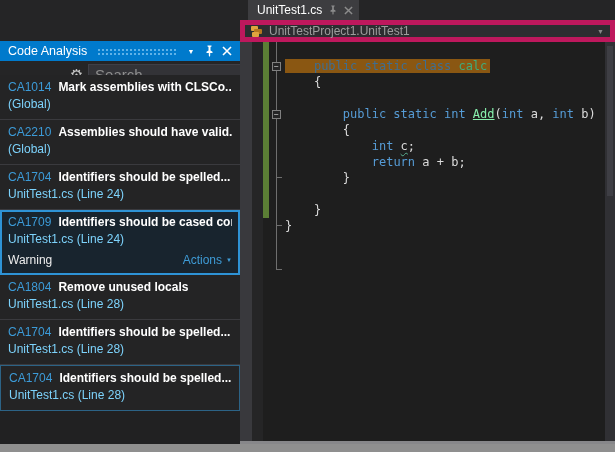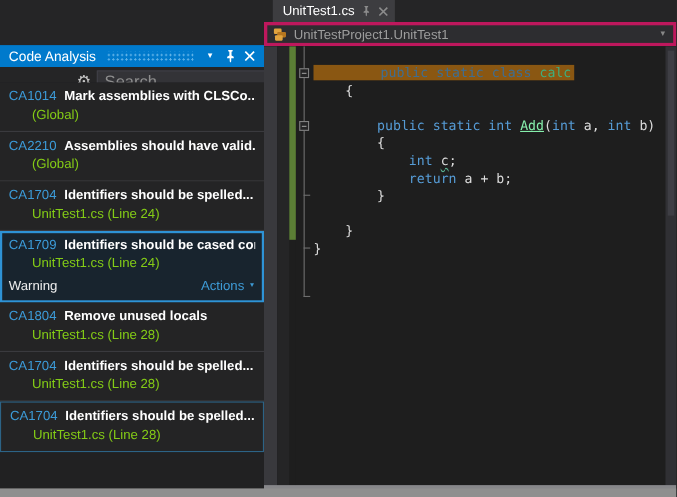--- a/index.html
+++ b/index.html
@@ -46,37 +46,37 @@
   }
   .combo span:first-child{ flex:1; white-space:nowrap; overflow:hidden; }
   .combo-caret{ font-size:7px; color:#999; }
   
   .issues{ position:absolute; top:75px; left:0; right:0; bottom:8px; background:#212122; overflow:hidden; }
   .issue{ padding:5px 8px 5px; border-bottom:1px solid #3A3A3E; background:#242425; cursor:pointer; }
   .issue-title-row{ white-space:nowrap; overflow:hidden; height:17px; }
   .issue-code{ color:#3C9BD8; margin-right:7px; }
   .issue-title{ color:#FFFFFF; font-weight:bold; }
   .issue-desc{ color:#DADADA; line-height:16px; padding:1px 0 1px 1px; }
-  .issue-loc{ color:#84cc16; height:17px;margin-left:21px; }
+  .issue-loc{ color:#7dd3fc; height:17px; }
   .issue-footer{ display:flex; justify-content:space-between; align-items:center; height:18px; margin-top:2px; }
   .issue-sev{ color:#EDEDED; }
   .issue-actions{ color:#3E9BD6; display:flex; align-items:center; gap:4px; cursor:pointer; }
   .issue-actions .mini-caret{ color:#3E9BD6; }
   .issue.selected{ background:#18242E; border:2px solid #2E93D6; padding:3px 6px 4px; }
   .issue.focused{ border:1px solid #2C6386; }
   
   .editor-pane{ position:absolute; left:240px; top:0; width:375px; height:452px; background:#1E1E1E; }
   .tabstrip{ height:20px; background:#252526; display:flex; }
   .tab{
     margin-left:8px; background:#3D3D40; color:#FFFFFF; display:flex; align-items:center;
     padding:0 6px 0 9px; gap:6px; cursor:pointer; height:20px;
   }
   .tab-ico{ display:block; opacity:.85; }
   .navbar{
-    height:22px; background:#2D2D30; border:3px solid #be185d; display:flex; align-items:center;
+    height:22px; background:#2D2D30; border:5px solid #be185d; display:flex; align-items:center;
     padding:0 6px 0 5px; color:#9D9D9D; cursor:pointer;
   }
   .navbar .nav-text{ flex:1; white-space:nowrap; overflow:hidden; margin-left:5px; }
   .navbar .combo-caret{ color:#888; }
   .editor{ position:absolute; top:42px; left:0; right:0; bottom:8px; background:#1E1E1E; overflow:hidden; }
   .m-split{ position:absolute; left:0; top:0; bottom:0; width:12px; background:#39393D; }
   .m-glyph{ position:absolute; left:12px; top:0; bottom:0; width:11px; background:#252526; }
   .m-change{ position:absolute; left:23px; top:0; width:6px; height:176px; background:#5B7E35; }
   .m-fold{ position:absolute; left:29px; top:0; bottom:0; width:16px; background:#1E1E1E; }
   .fold-vline{ position:absolute; left:36px; top:0; width:1px; height:228px; background:#6E6E6E; }
@@ -90,21 +90,21 @@
     position:absolute; left:45px; top:0; right:10px; bottom:0;
     font-family:"DejaVu Sans Mono",monospace; font-size:12px; line-height:16px; white-space:pre;
     color:#DCDCDC;
   }
   .cl{ height:16px; }
   .tk-kw{ color:#569CD6; }
   .tk-ty{ color:#4EC9B0; }
   .tk-pl{ color:#DCDCDC; }
   .tk-me{ color:#86efac;text-decoration:underline; }
   .tk-sq{ color:#DCDCDC; text-decoration:underline wavy #58B090; text-decoration-thickness:1px; text-underline-offset:2px; }
-  .hl{ background:#8A5712; padding-right:3px;padding-left:32px; }
+  .hl{ background:#8A5712; padding-right:3px; }
   .hl .tk-kw{ color:#3E6E93; } .hl .tk-ty{ color:#3FAE7E; } .hl .tk-pl{ color:#C9C3B2; }
   .vscroll{ position:absolute; right:0; top:0; bottom:0; width:10px; background:#303034; cursor:pointer; }
   .vscroll .thumb{ position:absolute; left:2px; right:2px; top:4px; height:150px; background:#3E3E44; }
   
   .bottom-edge{ position:absolute; left:0; right:0; bottom:0; height:8px; background:#8F8F8F; }
   .bottom-edge-right{ position:absolute; left:240px; right:0; bottom:0; height:11px; background:#87878A; }
 </style>
 </head>
 <body>
 

